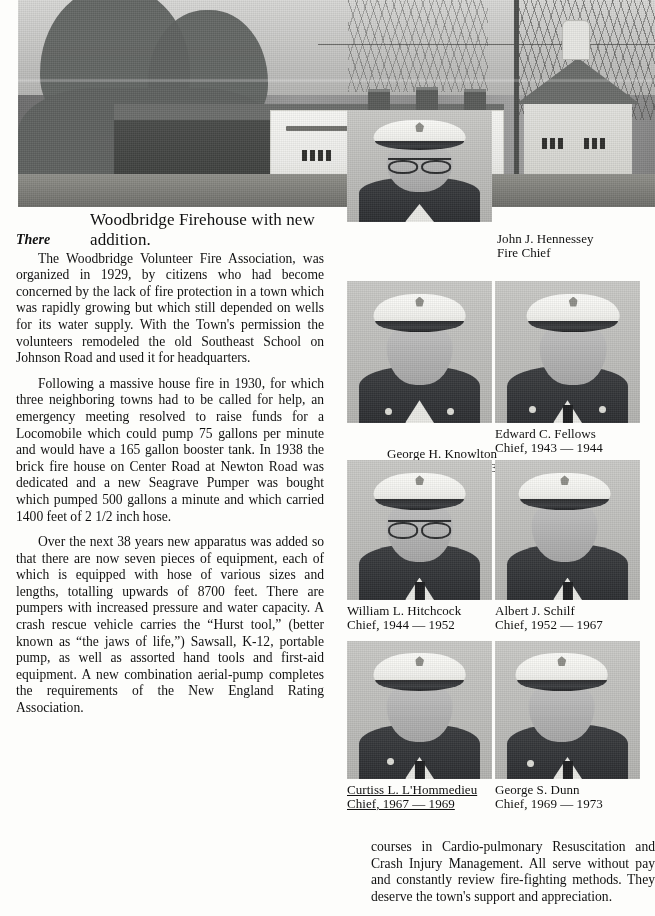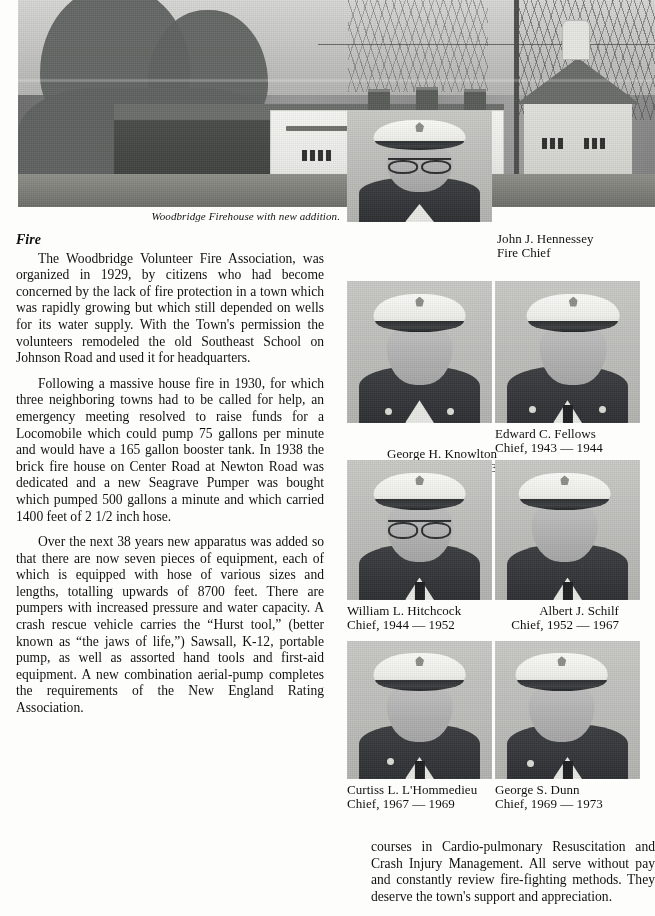--- a/index.html
+++ b/index.html
@@ -231,24 +231,23 @@
     height: 100%;
     border: 2px solid #2a2b2d;
     border-radius: 45%;
   }
   .p-glasses span.l { left: 0; }
   .p-glasses span.r { right: 0; }
 
   
   .caption-center {
     position: absolute;
-    text-align: right;
-    font-size: 11px;
+    text-align: left;
+    font-size: 17px;
     letter-spacing: 0.1px;
-    font-style: italic;
   }
   .pcaption {
     position: absolute;
     font-size: 13px;
     line-height: 13.5px;
     letter-spacing: 0.05px;
   }
   .pcaption .nm { display: block; }
   .pcaption .yr { display: block; }
 
@@ -410,37 +409,37 @@
 <div class="portrait" style="left:495px; top:460px; width:145px; height:140px;">
   <div class="p-body"></div>
   <div class="p-face" style="left:48%;"></div>
   <div class="p-cap" style="left:48%;"></div>
   <div class="p-badge" style="left:48%;"></div>
   <div class="p-brim" style="left:48%;"></div>
   <div class="p-collar"></div>
   <div class="p-tie"></div>
   <div class="grain"></div>
 </div>
-<div class="pcaption" style="left:469px; top:604px; width:150px;text-align:right;">
+<div class="pcaption" style="left:495px; top:604px; width:150px;">
   <span class="nm">Albert J. Schilf</span>
   <span class="yr">Chief, 1952 — 1967</span>
 </div>
 
 <div class="portrait" style="left:347px; top:641px; width:145px; height:138px;">
   <div class="p-body"></div>
   <div class="p-face"></div>
   <div class="p-cap"></div>
   <div class="p-badge"></div>
   <div class="p-brim"></div>
   <div class="p-collar"></div>
   <div class="p-tie"></div>
   <div class="p-btn" style="left:40px; bottom:14px;"></div>
   <div class="grain"></div>
 </div>
-<div class="pcaption" style="left:347px; top:783px; width:152px;">
+<div class="pcaption" style="left:347px; top:783px; width:152px;text-decoration:underline;">
   <span class="nm">Curtiss L. L'Hommedieu</span>
   <span class="yr">Chief, 1967 — 1969</span>
 </div>
 
 <div class="portrait" style="left:495px; top:641px; width:145px; height:138px;">
   <div class="p-body"></div>
   <div class="p-face" style="left:46%;"></div>
   <div class="p-cap" style="left:46%;"></div>
   <div class="p-badge" style="left:46%;"></div>
   <div class="p-brim" style="left:46%;"></div>
@@ -448,21 +447,21 @@
   <div class="p-tie"></div>
   <div class="p-btn" style="left:32px; bottom:12px;"></div>
   <div class="grain"></div>
 </div>
 <div class="pcaption" style="left:495px; top:783px; width:150px;">
   <span class="nm">George S. Dunn</span>
   <span class="yr">Chief, 1969 — 1973</span>
 </div>
 
 <div class="col" id="left-column">
-  <div class="section-heading">Fire</div>
+  <div class="section-heading">There</div>
   <p class="para">The Woodbridge Volunteer Fire Association, was organized in 1929, by citizens who had become concerned by the lack of fire protection in a town which was rapidly growing but which still depended on wells for its water supply. With the Town's permission the volunteers remodeled the old Southeast School on Johnson Road and used it for headquarters.</p>
   <p class="para">Following a massive house fire in 1930, for which three neighboring towns had to be called for help, an emergency meeting resolved to raise funds for a Locomobile which could pump 75 gallons per minute and would have a 165 gallon booster tank. In 1938 the brick fire house on Center Road at Newton Road was dedicated and a new Seagrave Pumper was bought which pumped 500 gallons a minute and which carried 1400 feet of 2 1/2 inch hose.</p>
   <p class="para">Over the next 38 years new apparatus was added so that there are now seven pieces of equipment, each of which is equipped with hose of various sizes and lengths, totalling upwards of 8700 feet. There are pumpers with increased pressure and water capacity. A crash rescue vehicle carries the “Hurst tool,” (better known as “the jaws of life,”) Sawsall, K-12, portable pump, as well as assorted hand tools and first-aid equipment. A new combination aerial-pump completes the requirements of the New England Rating Association.</p>
 </div>
 
 <div class="col" id="right-column-text">
   <p class="para">courses in Cardio-pulmonary Resuscitation and Crash Injury Management. All serve without pay and constantly review fire-fighting methods. They deserve the town's support and appreciation.</p>
 </div>
 
 </body></html>

